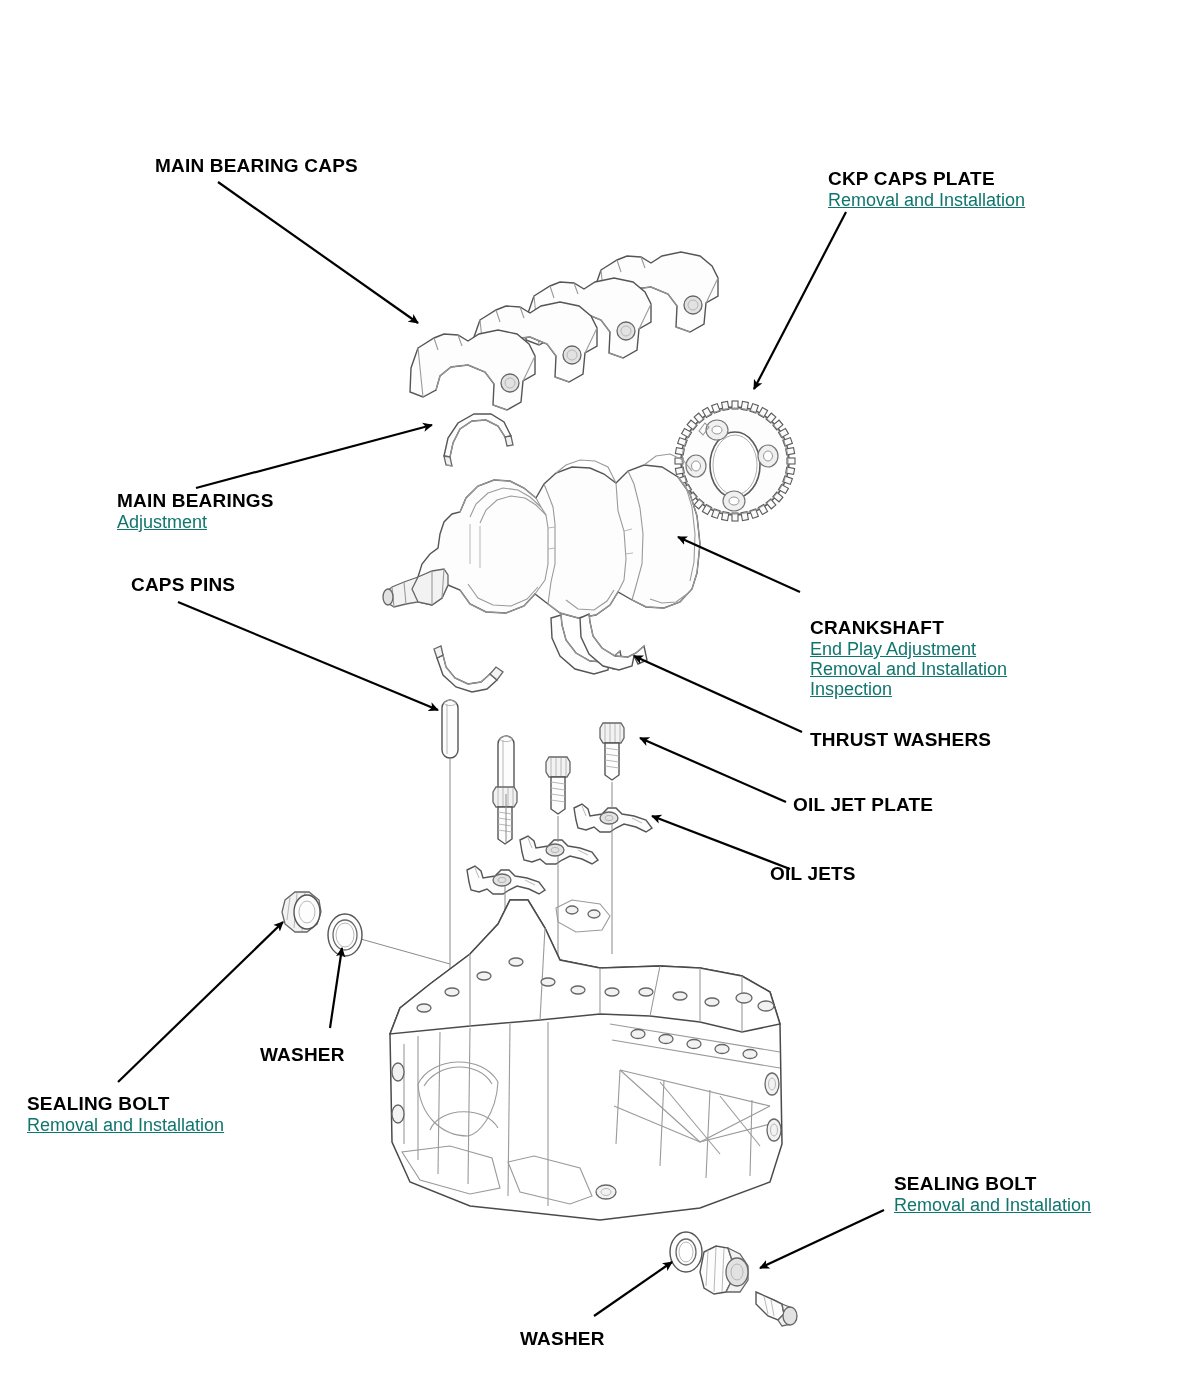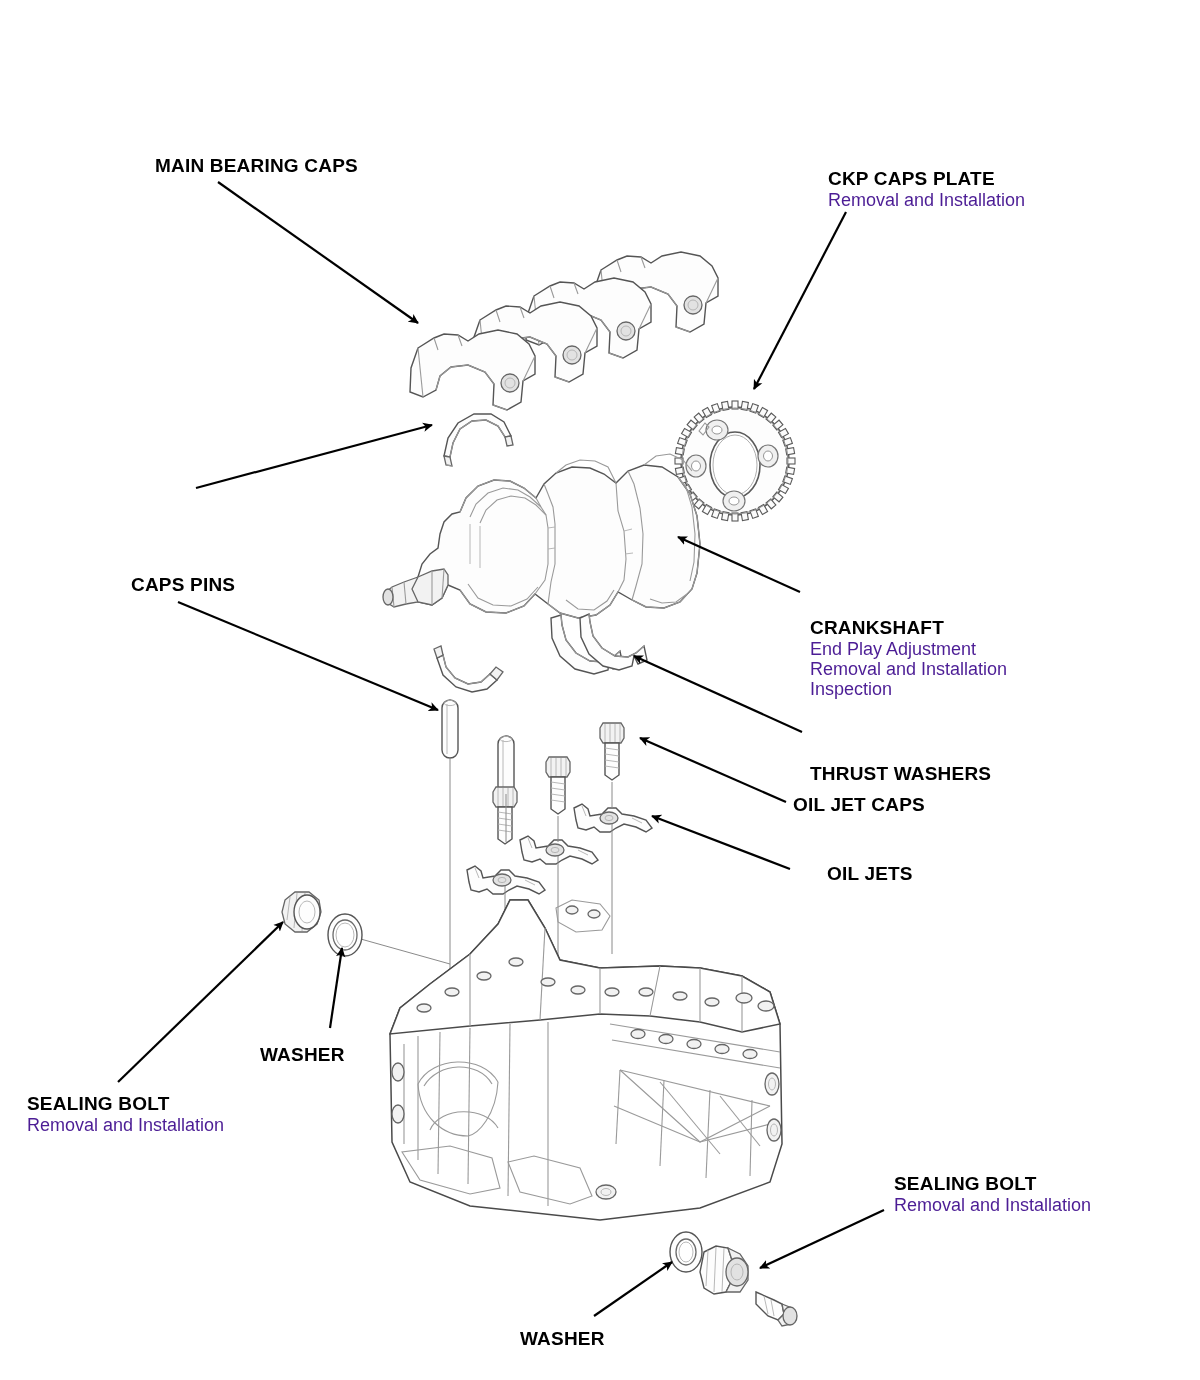--- a/index.html
+++ b/index.html
@@ -22,21 +22,22 @@
   }
   .callout .title {
     font-size: 19px;
     font-weight: bold;
     color: #000000;
     letter-spacing: 0.2px;
     line-height: 23px;
   }
   .callout .link {
     font-size: 18px;
-    color: #4c1d95;
+    color: #0f766e;
+    text-decoration: underline;
     line-height: 20px;
     display: block;
     cursor: pointer;
   }
   .svg-layer {
     position: absolute;
     left: 0;
     top: 0;
     width: 1200px;
     height: 1380px;
@@ -483,41 +484,45 @@
 
   <div class="callout" style="left:155px; top:130px;">
     <div class="title">MAIN BEARING CAPS</div>
   </div>
 
   <div class="callout" style="left:828px; top:143px;">
     <div class="title">CKP CAPS PLATE</div>
     <a class="link">Removal and Installation</a>
   </div>
 
+  <div class="callout" style="left:117px; top:465px;">
+    <div class="title">MAIN BEARINGS</div>
+    <a class="link">Adjustment</a>
+  </div>
 
   <div class="callout" style="left:131px; top:549px;">
     <div class="title">CAPS PINS</div>
   </div>
 
   <div class="callout" style="left:810px; top:592px;">
     <div class="title">CRANKSHAFT</div>
     <a class="link">End Play Adjustment</a>
     <a class="link">Removal and Installation</a>
     <a class="link">Inspection</a>
   </div>
 
-  <div class="callout" style="left:810px; top:738px;">
+  <div class="callout" style="left:810px; top:704px;">
     <div class="title">THRUST WASHERS</div>
   </div>
 
   <div class="callout" style="left:793px; top:769px;">
-    <div class="title">OIL JET CAPS</div>
-  </div>
-
-  <div class="callout" style="left:827px; top:838px;">
+    <div class="title">OIL JET PLATE</div>
+  </div>
+
+  <div class="callout" style="left:770px; top:838px;">
     <div class="title">OIL JETS</div>
   </div>
 
   <div class="callout" style="left:260px; top:1019px;">
     <div class="title">WASHER</div>
   </div>
 
   <div class="callout" style="left:27px; top:1068px;">
     <div class="title">SEALING BOLT</div>
     <a class="link">Removal and Installation</a>

